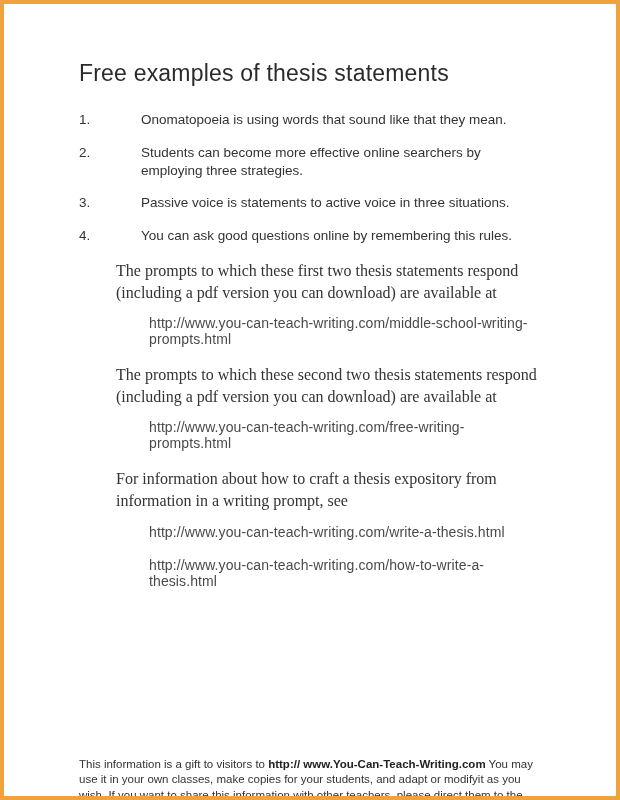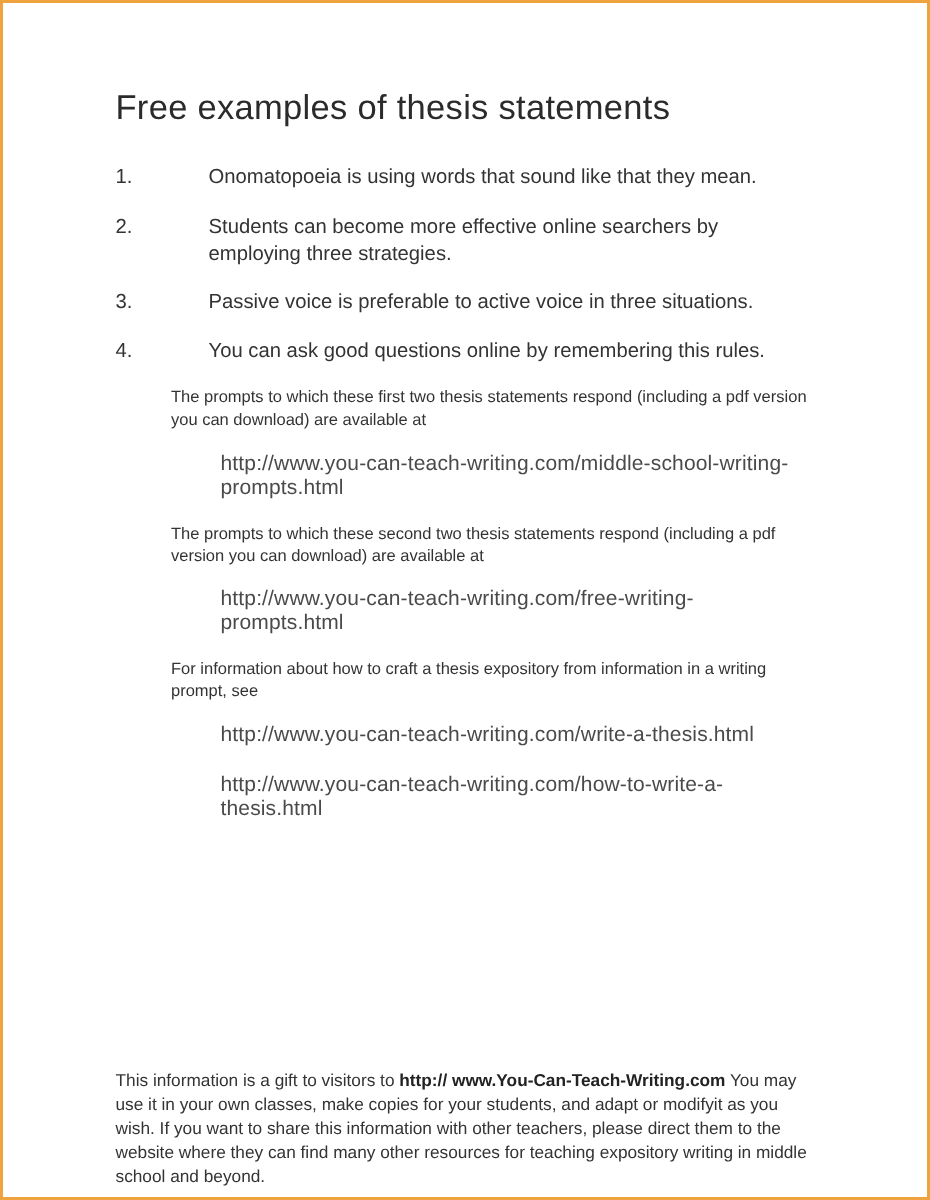--- a/index.html
+++ b/index.html
@@ -5,21 +5,21 @@
   html, body {
     margin: 0;
     padding: 0;
     background: #ffffff;
     font-family: "Liberation Sans", sans-serif;
   }
   .frame {
     box-sizing: border-box;
     width: 620px;
     height: 800px;
-    border: 2px solid #4d7c0f;
+    border: 4px solid #4d7c0f;
     background: #ffffff;
     overflow: hidden;
     position: relative;
   }
   .content {
     padding: 56px 75px 0 75px;
     color: #333333;
   }
   h1.title {
     font-size: 23px;
@@ -45,25 +45,26 @@
   }
   .list-item .txt {
     max-width: 435px;
     margin-left: 44px;
   }
   .details {
     margin-top: 10px;
     margin-left: 37px;
   }
   .para {
-    font-size: 11px;
+    font-size: 16px;
     line-height: 1.35;
     color: #333333;
     max-width: 450px;
     margin: 0 0 12px 0;
+    font-family: Liberation Serif, serif;
   }
   .url {
     font-size: 14px;
     color: #4a4a4a;
     margin: 0 0 17px 33px;
     letter-spacing: 0.1px;
   }
   .url:last-child {
     margin-bottom: 0;
   }
@@ -91,21 +92,21 @@
       <div class="list-item">
         <span class="num">1.</span>
         <span class="txt">Onomatopoeia is using words that sound like that they mean.</span>
       </div>
       <div class="list-item">
         <span class="num">2.</span>
         <span class="txt">Students can become more effective online searchers by employing three strategies.</span>
       </div>
       <div class="list-item">
         <span class="num">3.</span>
-        <span class="txt">Passive voice is preferable to active voice in three situations.</span>
+        <span class="txt">Passive voice is statements to active voice in three situations.</span>
       </div>
       <div class="list-item">
         <span class="num">4.</span>
         <span class="txt">You can ask good questions online by remembering this rules.</span>
       </div>
     </div>
 
     <div class="details">
       <p class="para">The prompts to which these first two thesis statements respond (including a pdf version you can download) are available at</p>
       <p class="url">http://www.you-can-teach-writing.com/middle-school-writing-prompts.html</p>

